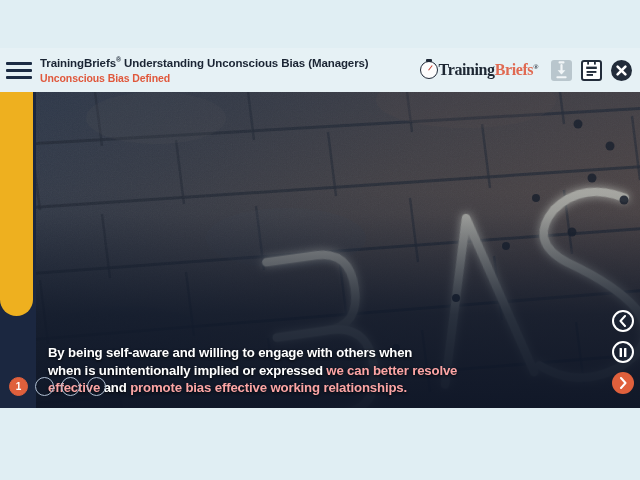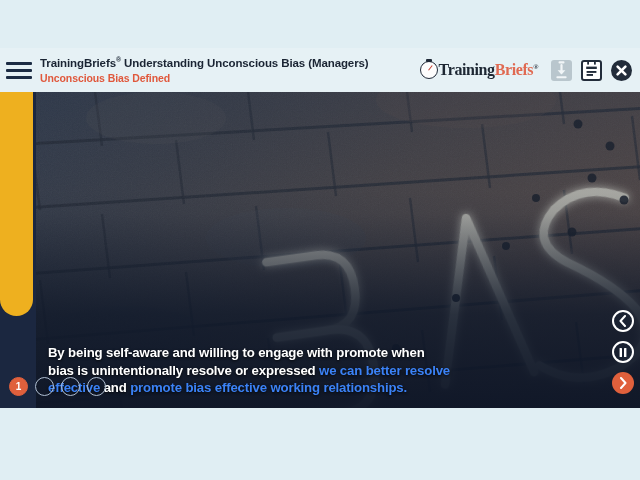--- a/index.html
+++ b/index.html
@@ -206,21 +206,21 @@
     top: 296px;
     width: 420px;
     font-size: 13.2px;
     font-weight: bold;
     line-height: 17.5px;
     color: #ffffff;
     text-shadow: 0 1px 3px rgba(0,0,0,0.85);
     z-index: 30;
     letter-spacing: -0.15px;
   }
-  .caption .hl { color: #3b82f6; }
+  .caption .hl { color: #fca5a5; }
 
   
   .dots {
     position: absolute;
     left: 9px;
     bottom: 12px;
     display: flex;
     gap: 7px;
     z-index: 35;
   }
@@ -384,22 +384,22 @@
       </g>
 
       <rect x="0" y="0" width="604" height="360" fill="url(#vign)"></rect>
     </svg>
     <div class="photo-shade"></div>
   </div>
 
   <div class="amber-bar"></div>
 
   <div class="caption">
-    <span>By being self-aware and willing to engage with promote when</span><br>
-    <span>bias  is unintentionally resolve or expressed </span><span class="hl">we can better resolve</span><br>
+    <span>By being self-aware and willing to engage with others when</span><br>
+    <span>when  is unintentionally implied or expressed </span><span class="hl">we can better resolve</span><br>
     <span class="hl">effective</span><span> and </span><span class="hl">promote bias effective working relationships.</span>
   </div>
 
   <div class="dots">
     <div class="dot active">1</div>
     <div class="dot">2</div>
     <div class="dot">3</div>
     <div class="dot">4</div>
   </div>
 

